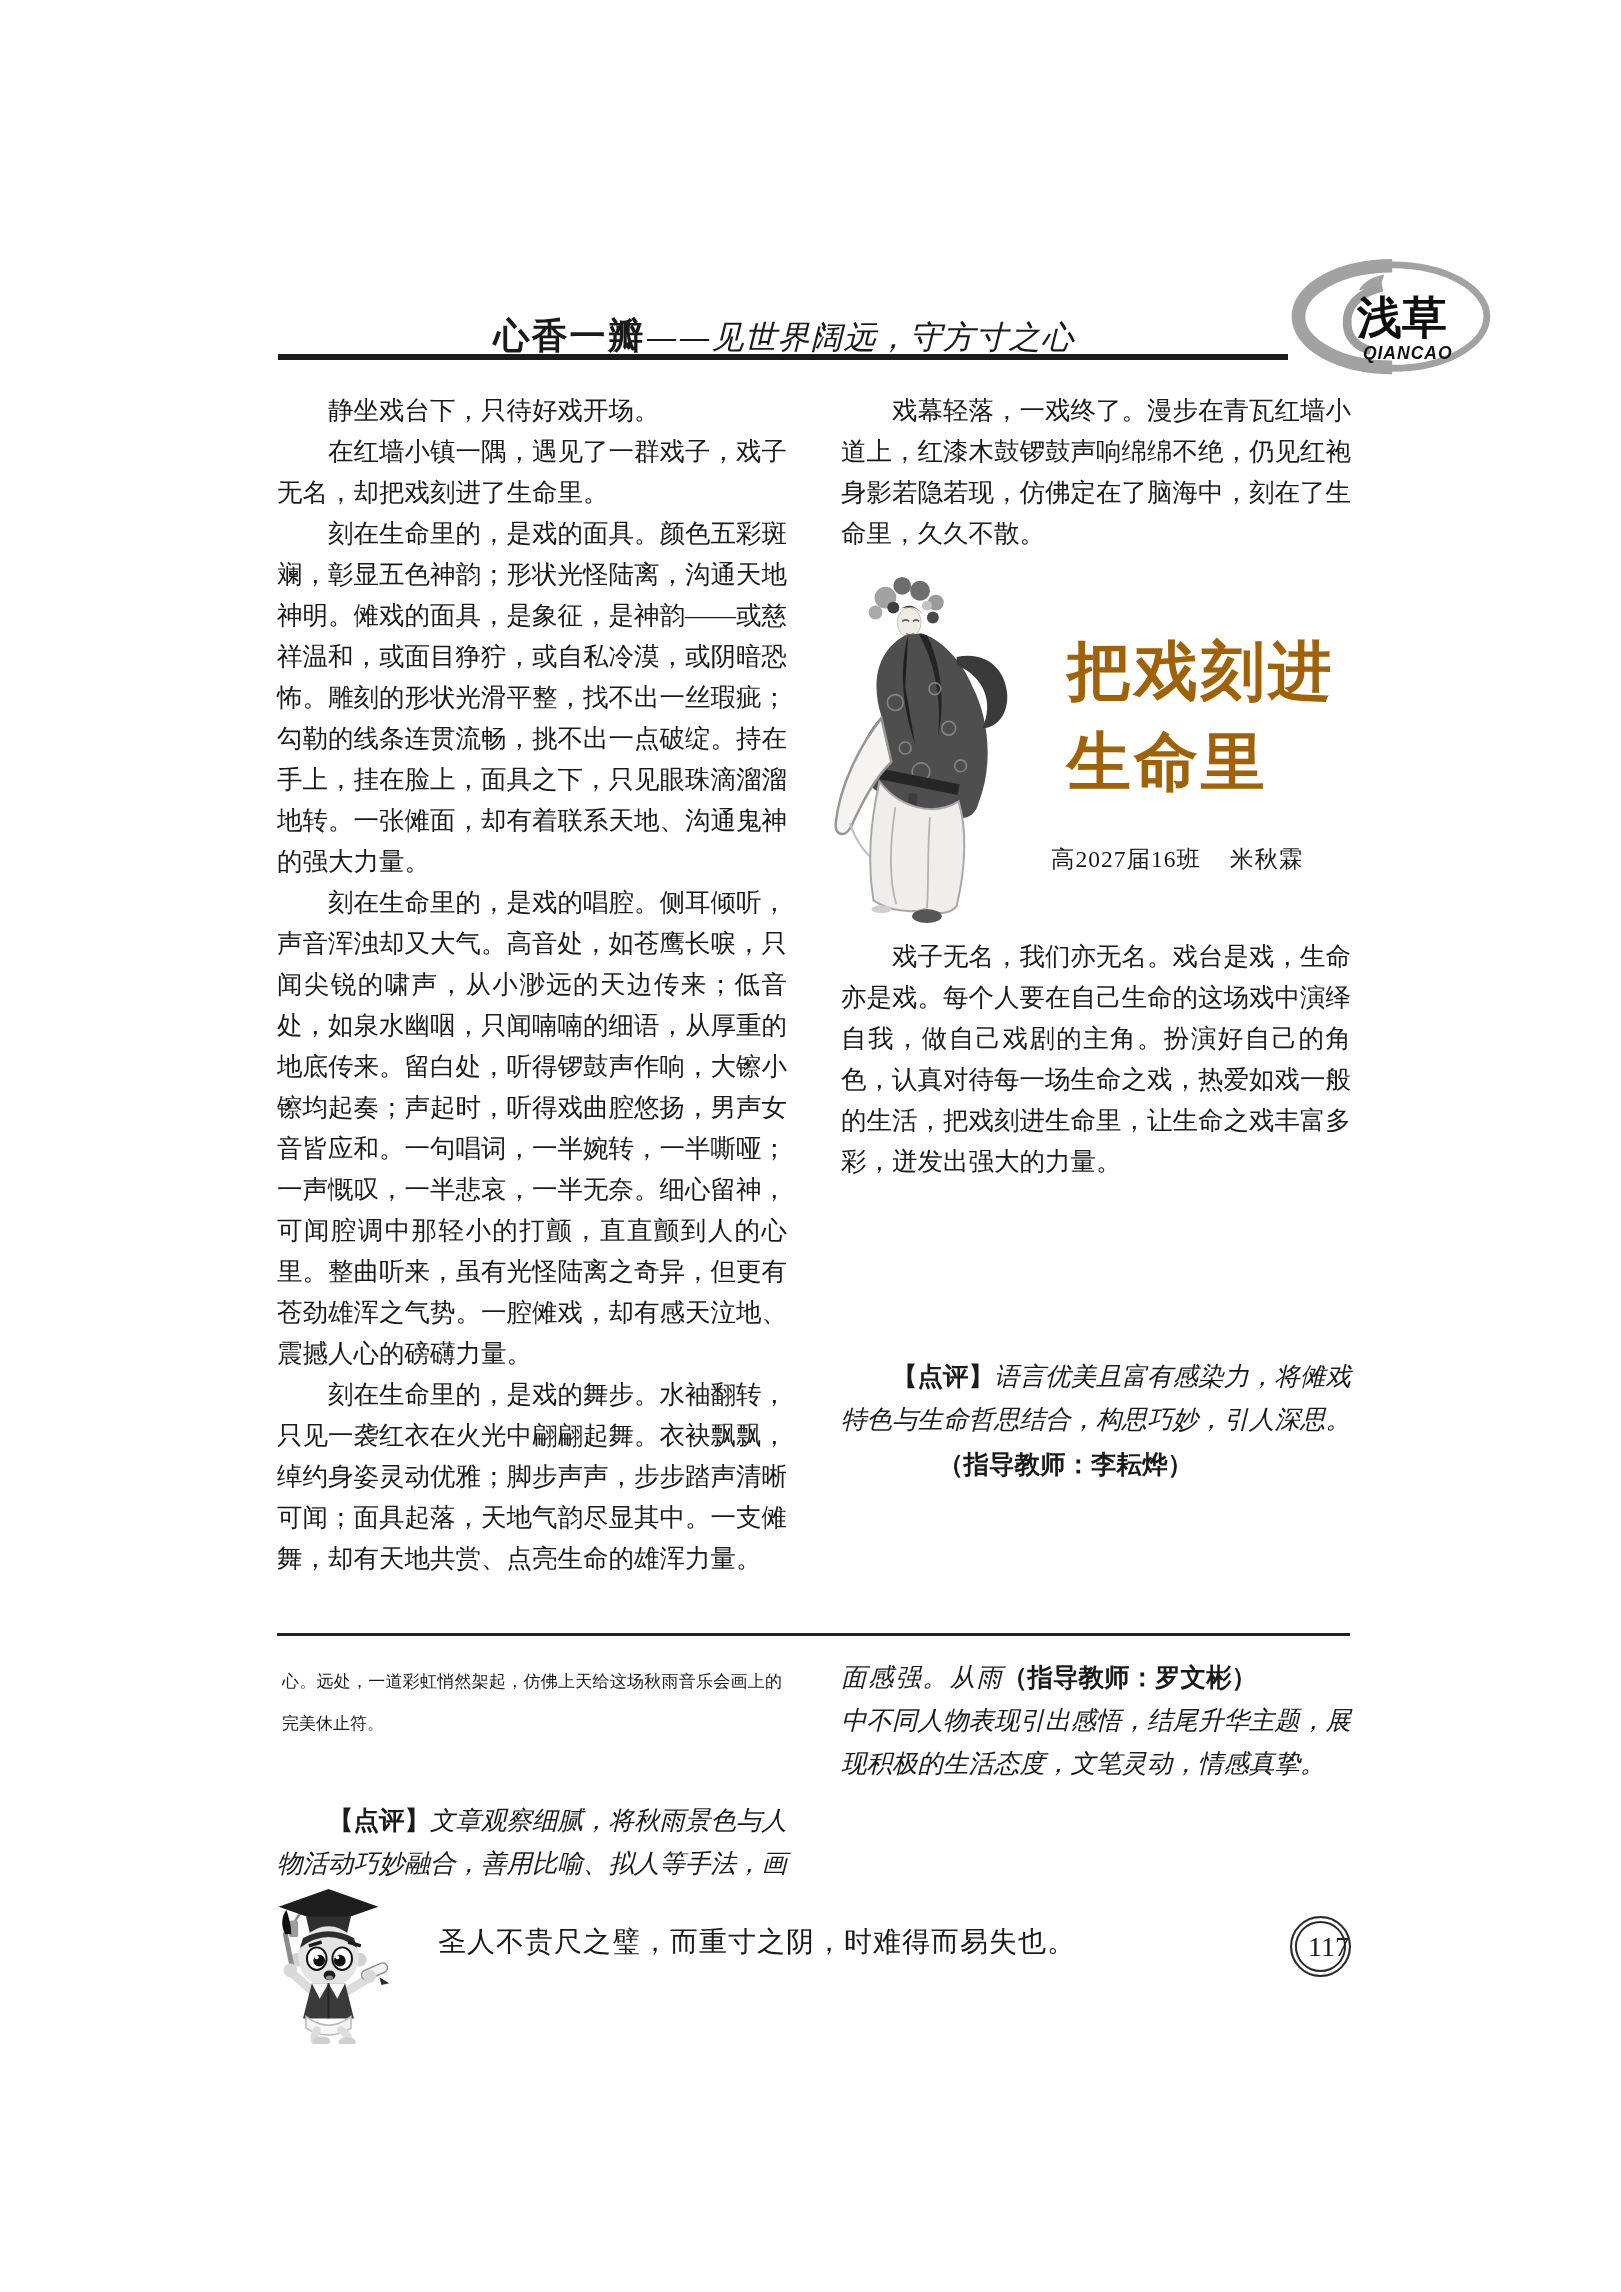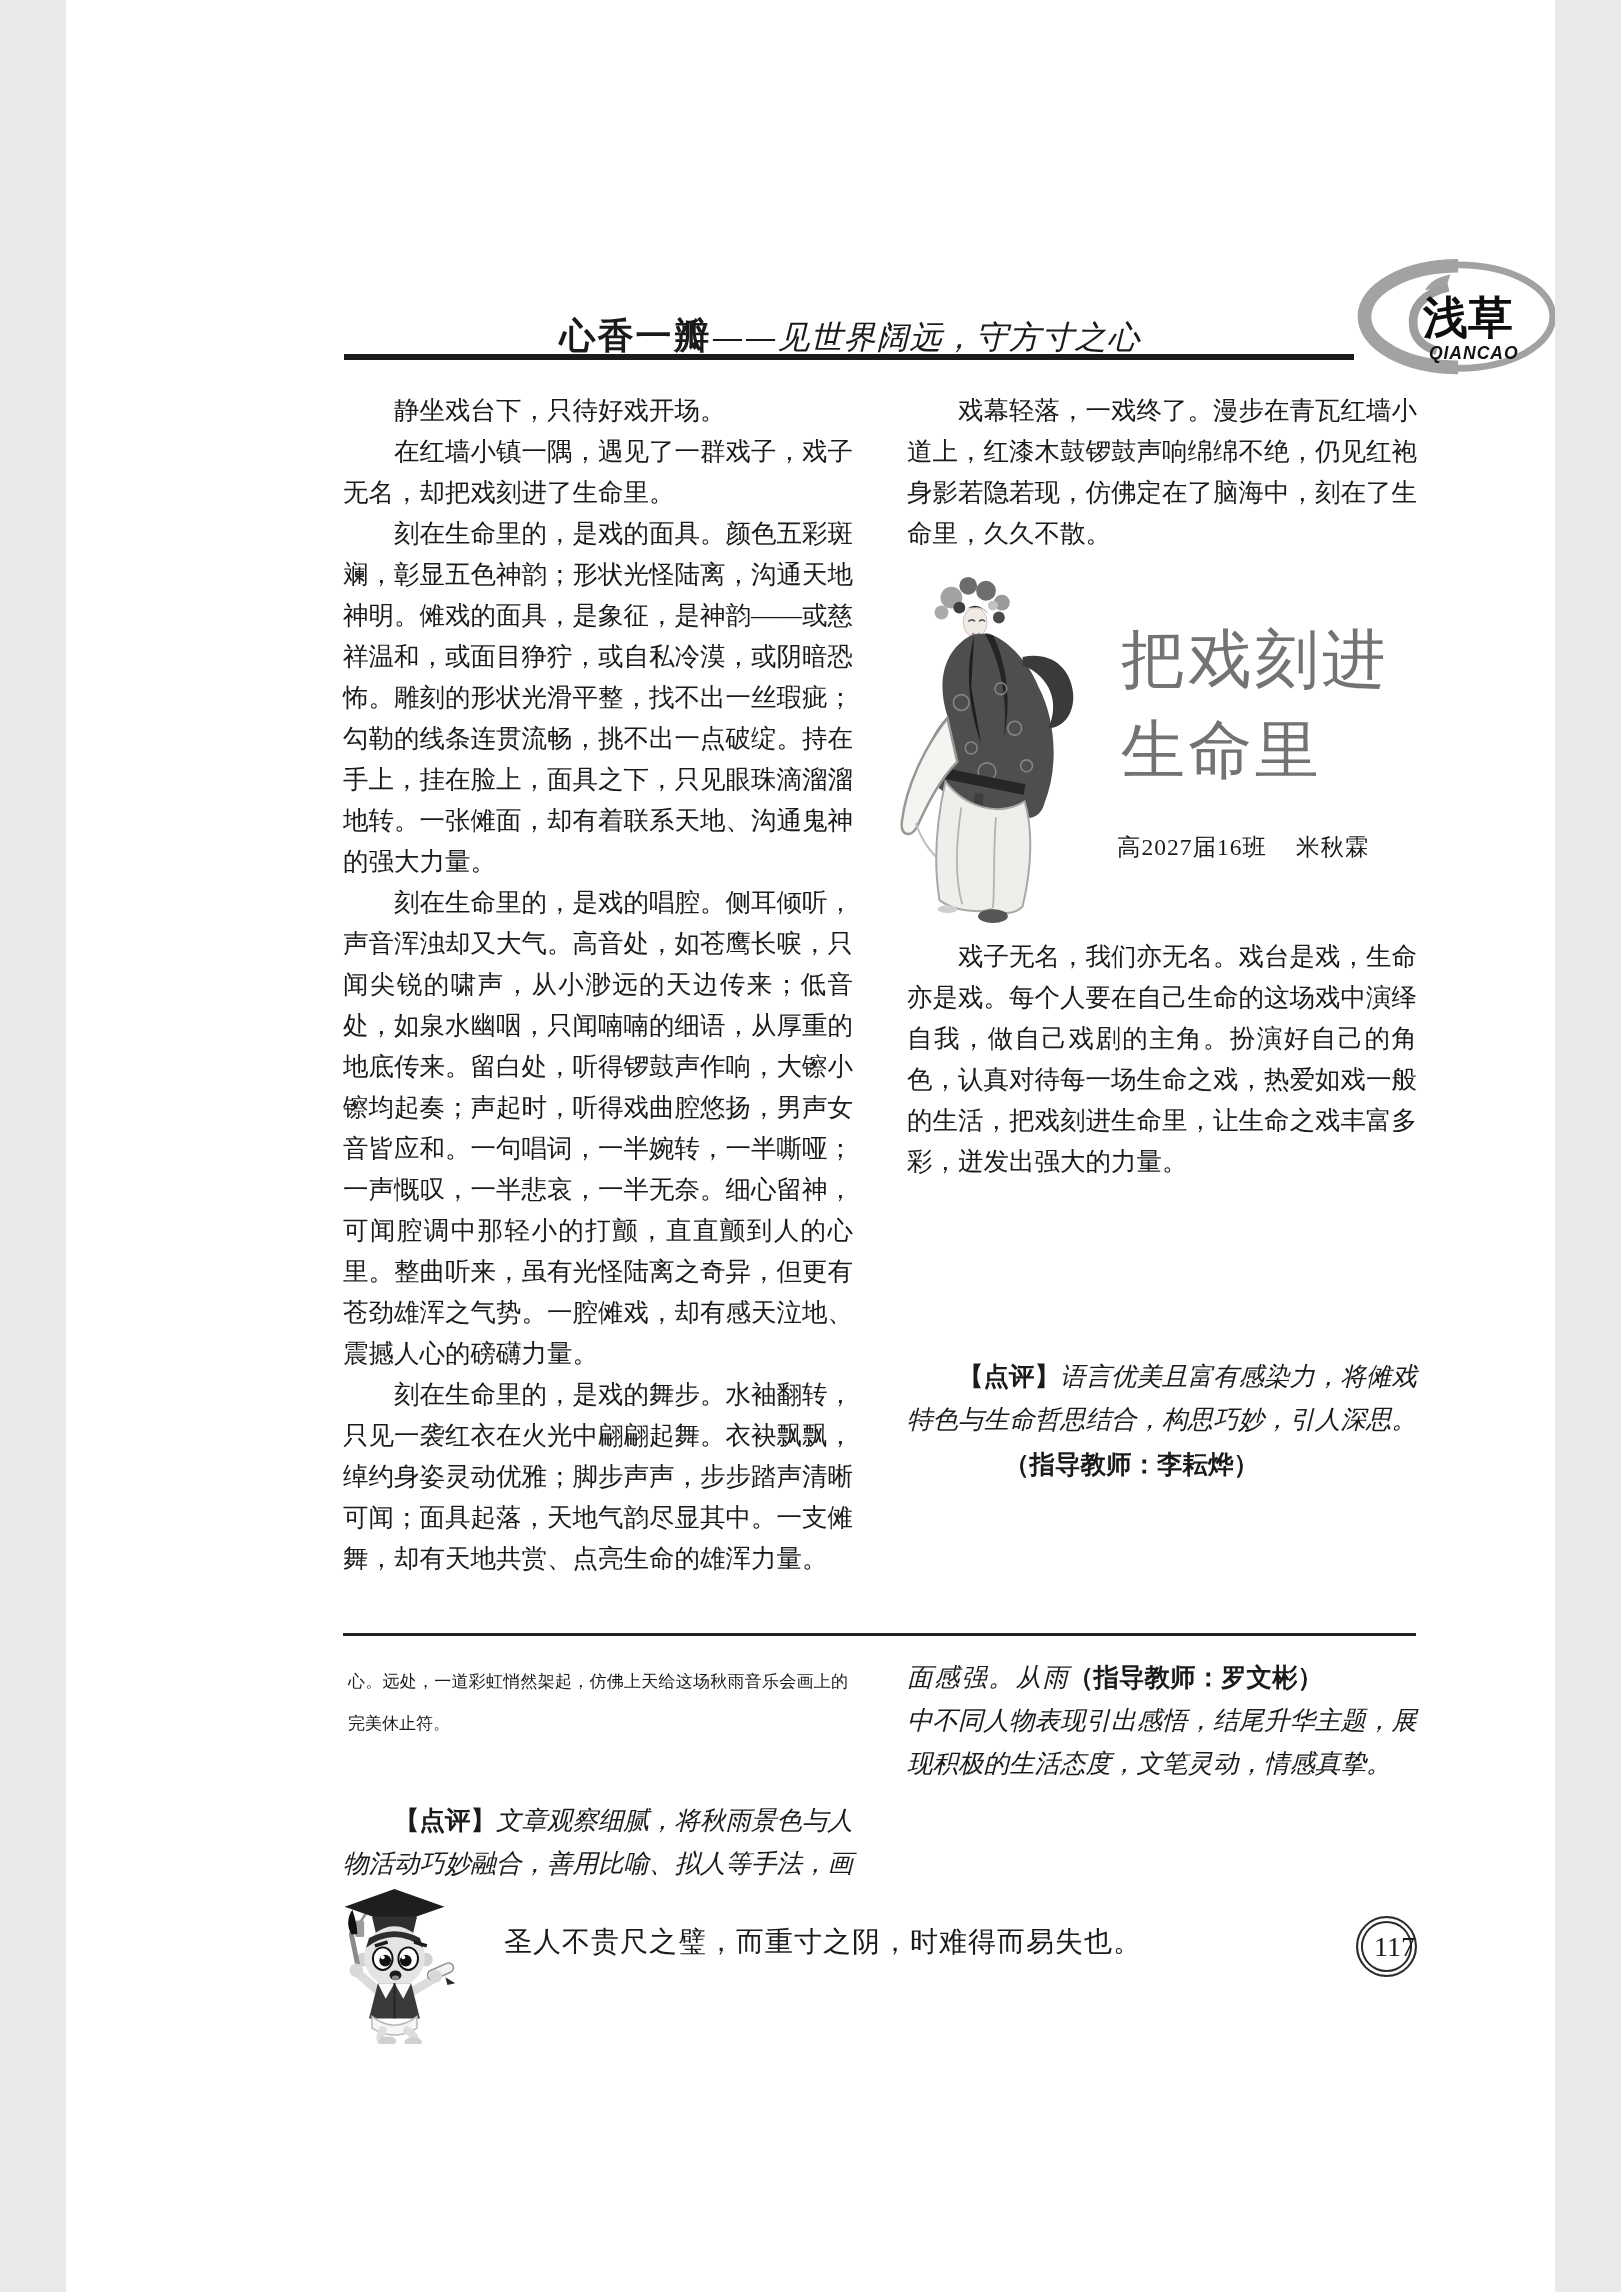--- a/index.html
+++ b/index.html
@@ -1,17 +1,17 @@
 <!DOCTYPE html>
 <html><head>
 <meta charset="utf-8">
 <style>
   html,body{margin:0;padding:0;background:#e9e9e9;}
   .page{
-    position:relative;width:1489px;height:2293px;background:#ffffff;
+    position:relative;width:1621px;height:2293px;background:#ffffff;
     margin:0 auto;overflow:hidden;color:#1a1a1a;
     font-family:"Liberation Serif","DejaVu Serif",serif;
   }
   .song{font-family:"Liberation Serif","DejaVu Serif",serif;}
   .kai{font-family:"DejaVu Serif","Liberation Serif",serif;font-style:italic;}
 
   
   .header-title{
     position:absolute;left:245px;top:312px;width:1078px;text-align:center;
     white-space:nowrap;
@@ -30,21 +30,21 @@
   .bodytext{font-size:25.5px;line-height:41px;text-align:justify;}
   .bodytext p{margin:0;text-indent:2em;word-break:break-all;}
   #col-left{position:absolute;left:277px;top:390px;width:510px;}
   #right-intro{position:absolute;left:841px;top:390px;width:510px;}
   #right-col2{position:absolute;left:841px;top:936px;width:510px;}
 
   
   #figure{position:absolute;left:810px;top:568px;width:223px;height:361px;}
   #title-block{position:absolute;left:1051px;top:610px;width:304px;}
   .article-title{
-    margin:4px;font-size:64px;line-height:91px;font-weight:400;color:#737373;
+    margin:16px;font-size:64px;line-height:91px;font-weight:700;color:#a16207;
     letter-spacing:2.9px;font-family:"Liberation Serif","DejaVu Serif",serif;
   }
   .byline{margin-top:35px;font-size:23.5px;letter-spacing:1px;display:flex;gap:29px;white-space:nowrap;}
 
   
   .comment{font-size:25.5px;line-height:43px;text-align:justify;}
   .comment p{margin:0;text-indent:2em;word-break:break-all;}
   .comment .label{font-style:normal;font-family:"Liberation Sans","DejaVu Sans",sans-serif;font-weight:bold;}
   #comment1{position:absolute;left:841px;top:1355px;width:510px;}
   #comment1 .teacher-line{

